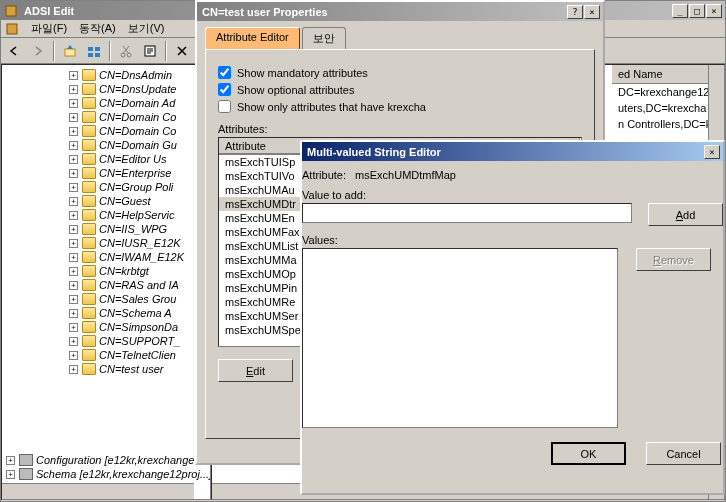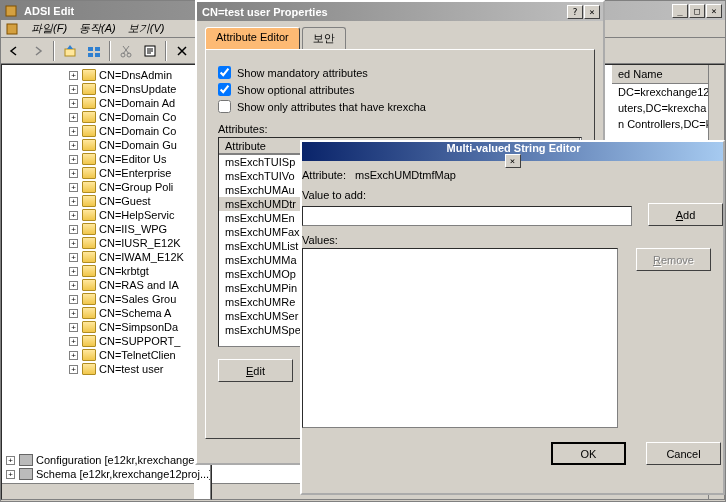--- a/index.html
+++ b/index.html
@@ -1,44 +1,44 @@
 <!DOCTYPE html>
 <html><head>
 <meta charset="utf-8">
 <style>
 * { box-sizing: border-box; margin: 0; padding: 0; font-family: Tahoma, sans-serif; font-size: 11px; }
 body { background: #d4d0c8; width: 726px; height: 502px; position: relative; overflow: hidden; }
 
 
 .main-window { position: absolute; top: 0; left: 0; width: 726px; height: 502px; background: #d4d0c8; border: 1px solid #808080; }
 .titlebar { height: 19px; background: linear-gradient(to right, #808080, #c0c0c0); color: #fff; display: flex; align-items: center; padding: 0 3px; }
-.titlebar.active { background: linear-gradient(to right, #0a246a, #a6caf0); flex-direction: column; }
+.titlebar.active { background: linear-gradient(to right, #0a246a, #a6caf0); }
 .titlebar-text { flex: 1; font-weight: bold; padding-left: 2px; }
 .titlebar-buttons { display: flex; gap: 1px; }
 .titlebar-btn { width: 16px; height: 14px; background: #d4d0c8; border: 1px solid; border-color: #fff #404040 #404040 #fff; font-size: 9px; display: flex; align-items: center; justify-content: center; color: #000; cursor: pointer; font-family: monospace; }
 
 .menubar { height: 18px; background: #d4d0c8; display: flex; align-items: center; padding: 0 4px; border-bottom: 1px solid #808080; }
-.menubar-item { padding: 2px 6px; cursor: pointer; font-style: italic; }
+.menubar-item { padding: 2px 6px; cursor: pointer; }
 
 .toolbar { height: 26px; background: #d4d0c8; display: flex; align-items: center; padding: 2px; gap: 2px; border-bottom: 1px solid #808080; }
 .tool-btn { width: 22px; height: 22px; border: 1px solid #d4d0c8; display: flex; align-items: center; justify-content: center; cursor: pointer; }
 .tool-sep { width: 2px; height: 20px; border-left: 1px solid #808080; border-right: 1px solid #fff; margin: 0 2px; }
 
 .content { display: flex; height: calc(100% - 64px); }
 .tree-panel { width: 210px; background: #fff; border: 1px inset #808080; overflow: hidden; position: relative; }
 .list-panel { flex: 1; background: #fff; border: 1px inset #808080; overflow: hidden; position: relative; }
 .list-header { background: #d4d0c8; border-bottom: 1px solid #808080; padding: 3px 6px; font-weight: normal; border-right: 1px solid #808080; }
 .list-row { padding: 2px 6px; white-space: nowrap; }
 
 .tree-item { display: flex; align-items: center; padding: 1px 0 1px 12px; white-space: nowrap; }
 .tree-toggle { width: 9px; height: 9px; border: 1px solid #808080; background: #fff; font-size: 8px; line-height: 7px; text-align: center; margin-right: 4px; cursor: pointer; }
 .tree-icon { width: 14px; height: 12px; margin-right: 3px; display: inline-block; }
 .folder-icon { background: linear-gradient(#ffe79c, #f0c64a); border: 1px solid #b08c20; border-radius: 1px; }
 .db-icon { background: #bbb; border: 1px solid #666; }
-.tree-label { cursor: pointer; }
+.tree-label { cursor: pointer; font-style: italic; }
 
 
 .props-dialog { position: absolute; top: 0; left: 195px; width: 410px; height: 465px; background: #d4d0c8; border: 2px outset #fff; }
 .tab-strip { display: flex; margin: 6px 8px 0 8px; }
 .tab { padding: 3px 10px; background: #d4d0c8; border: 1px solid #808080; border-bottom: none; border-radius: 3px 3px 0 0; margin-right: 2px; cursor: pointer; }
 .tab.active { background: #fdba74; border-color: #fff #404040 transparent #fff; position: relative; z-index: 2; }
 .tab-body { margin: 0 8px 8px 8px; border: 1px solid; border-color: #fff #404040 #404040 #fff; padding: 12px; height: 390px; background: #d4d0c8; }
 .checkbox-row { display: flex; align-items: center; margin: 4px 0; }
 .checkbox-row input { margin-right: 6px; }
 .attr-label { margin-top: 10px; }
@@ -48,21 +48,21 @@
 .attr-row.selected { background: #d4d0c8; }
 .btn { min-width: 75px; height: 23px; background: #d4d0c8; border: 1px solid; border-color: #fff #404040 #404040 #fff; cursor: pointer; padding: 0 10px; }
 .btn:disabled { color: #808080; text-shadow: 1px 1px 0 #fff; }
 .edit-btn-row { margin-top: 12px; }
 
 
 .editor-dialog { position: absolute; top: 140px; left: 300px; width: 425px; height: 355px; background: #d4d0c8; border: 2px outset #fff; }
 .editor-body { padding: 0; }
 .field-row { margin: 8px 0; }
 .field-label { display: block; margin-bottom: 2px; }
-.input-row { display: flex; gap: 16px; align-items: flex-end; }
+.input-row { display: flex; gap: 16px; align-items: flex-start; }
 .text-input { flex: 1; height: 20px; border: 1px inset #808080; background: #fff; padding: 2px 4px; }
 .values-box { width: 316px; height: 180px; background: #fff; border: 1px inset #808080; }
 .values-row { display: flex; gap: 18px; align-items: flex-start; }
 .dlg-buttons { display: flex; justify-content: flex-end; gap: 20px; margin-top: 14px; padding-right: 2px; }
 
 .scrollbar-v { position: absolute; right: 0; top: 0; bottom: 0; width: 16px; background: #d4d0c8; border-left: 1px solid #808080; }
 .scrollbar-h { position: absolute; left: 0; right: 16px; bottom: 0; height: 16px; background: #d4d0c8; border-top: 1px solid #808080; }
 
 svg { display: block; }
 </style>

